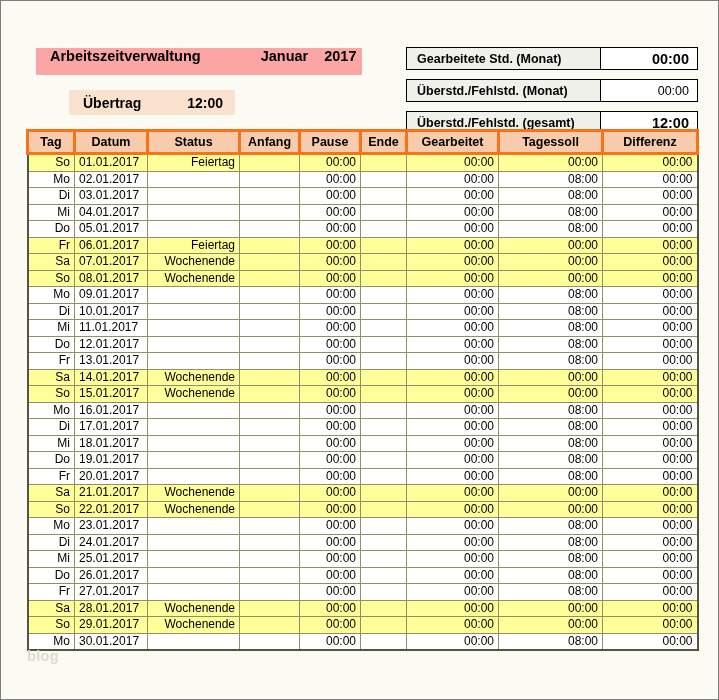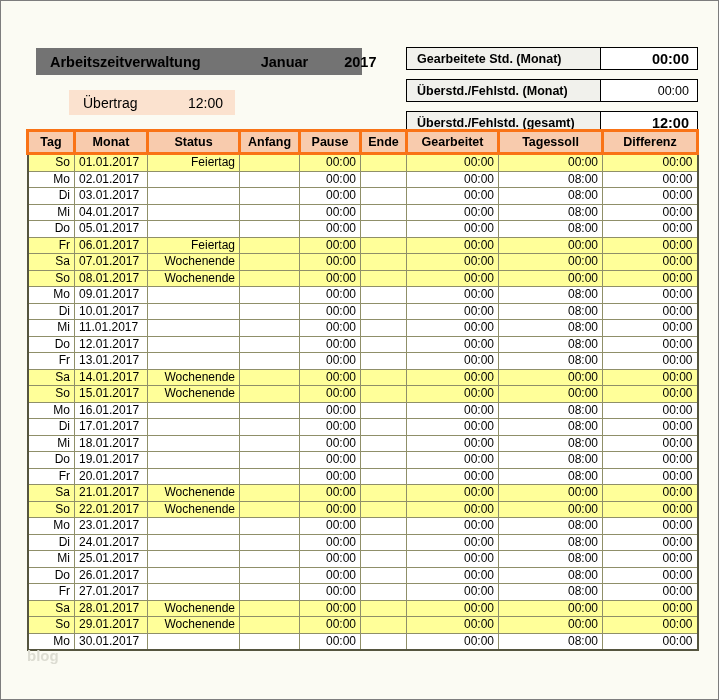--- a/index.html
+++ b/index.html
@@ -1,29 +1,29 @@
 <!DOCTYPE html>
 <html><head>
 <meta charset="utf-8">
 <style>
   html,body{margin:0;padding:0;}
   body{width:719px;height:700px;background:#fbfbf3;font-family:"Liberation Sans",sans-serif;color:#000;}
   .page{position:relative;width:717px;height:698px;border:1px solid #7d7d7d;background:#fbfbf3;overflow:hidden;}
 
   
-  .title{position:absolute;left:35px;top:47px;width:326px;height:27px;background:#737373;
-         display:flex;align-items:center;font-weight:bold;font-size:14.5px;}
+  .title{position:absolute;left:35px;top:47px;width:326px;height:27px;background:#fca5a5;
+         display:flex;font-weight:bold;font-size:14.5px;}
   .title .t-label{margin-left:14px;}
   .title .t-month{margin-left:60px;}
-  .title .t-year{margin-left:36px;}
+  .title .t-year{margin-left:16px;}
 
   
   .uebertrag{position:absolute;left:68px;top:89px;width:166px;height:25px;background:#fbe2cf;
              display:flex;align-items:center;justify-content:space-between;
-             padding:0 12px 0 14px;box-sizing:border-box;font-weight:normal;font-size:14px;}
+             padding:0 12px 0 14px;box-sizing:border-box;font-weight:bold;font-size:14px;}
 
   
   .summary{position:absolute;left:405px;top:46px;width:292px;}
   .summary-row{display:flex;height:21px;border:1px solid #000;margin-bottom:9px;background:#fff;}
   .summary-label{flex:1;background:#f1f1ec;font-weight:bold;font-size:12.5px;
                  display:flex;align-items:center;padding-left:10px;border-right:1px solid #000;}
   .summary-value{width:88px;background:#fff;display:flex;align-items:center;justify-content:flex-end;
                  padding-right:8px;font-size:12.5px;}
   .summary-row.big .summary-value{font-weight:bold;font-size:14.5px;}
 
@@ -82,21 +82,21 @@
       <col style="width:60px">
         <col style="width:61px">
         <col style="width:46px">
       <col style="width:92px">
         <col style="width:104px">
         <col style="width:95px">
     </colgroup>
     <thead>
       <tr>
         <th>Tag</th>
-        <th>Monat</th>
+        <th>Datum</th>
         <th>Status</th>
         <th>Anfang</th>
         <th>Pause</th>
         <th>Ende</th>
         <th>Gearbeitet</th>
         <th>Tagessoll</th>
         <th>Differenz</th>
       </tr>
     </thead>
     <tbody id="sheet-body">

